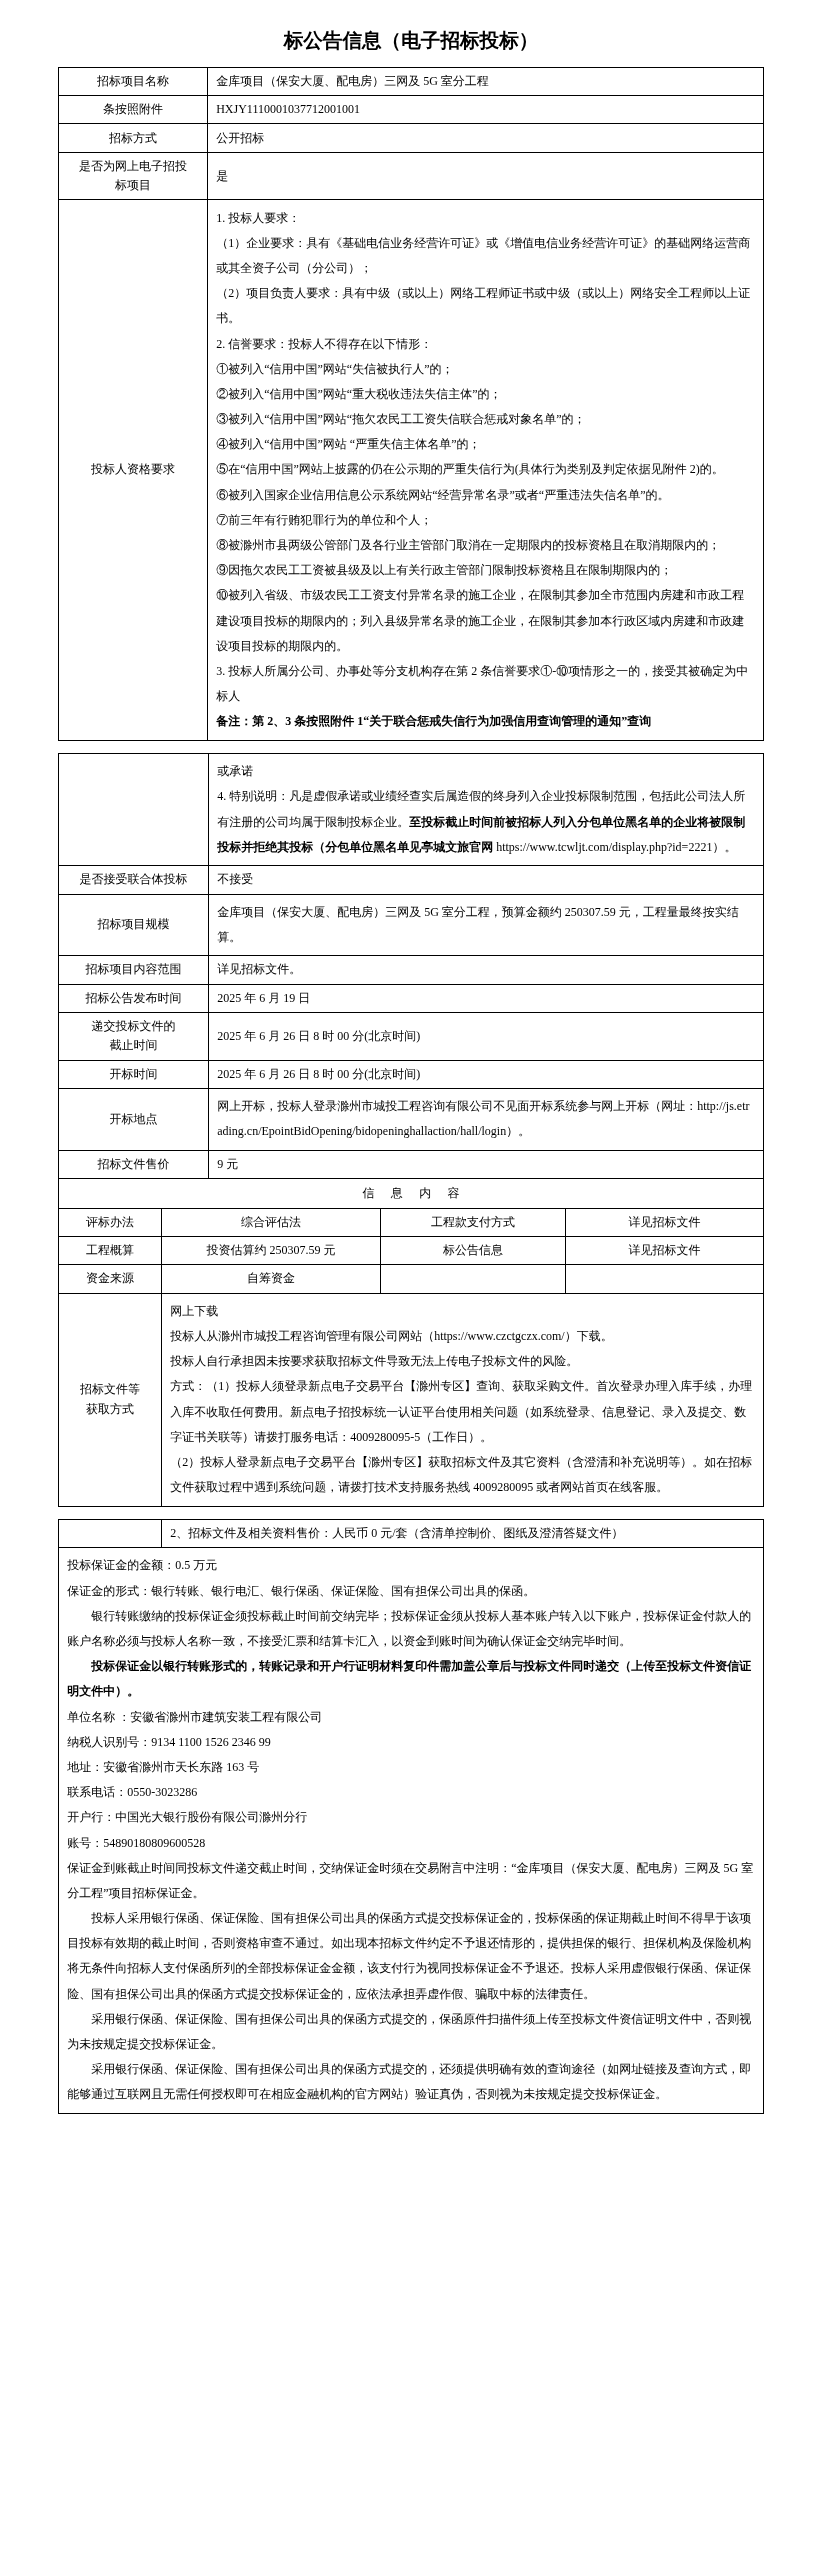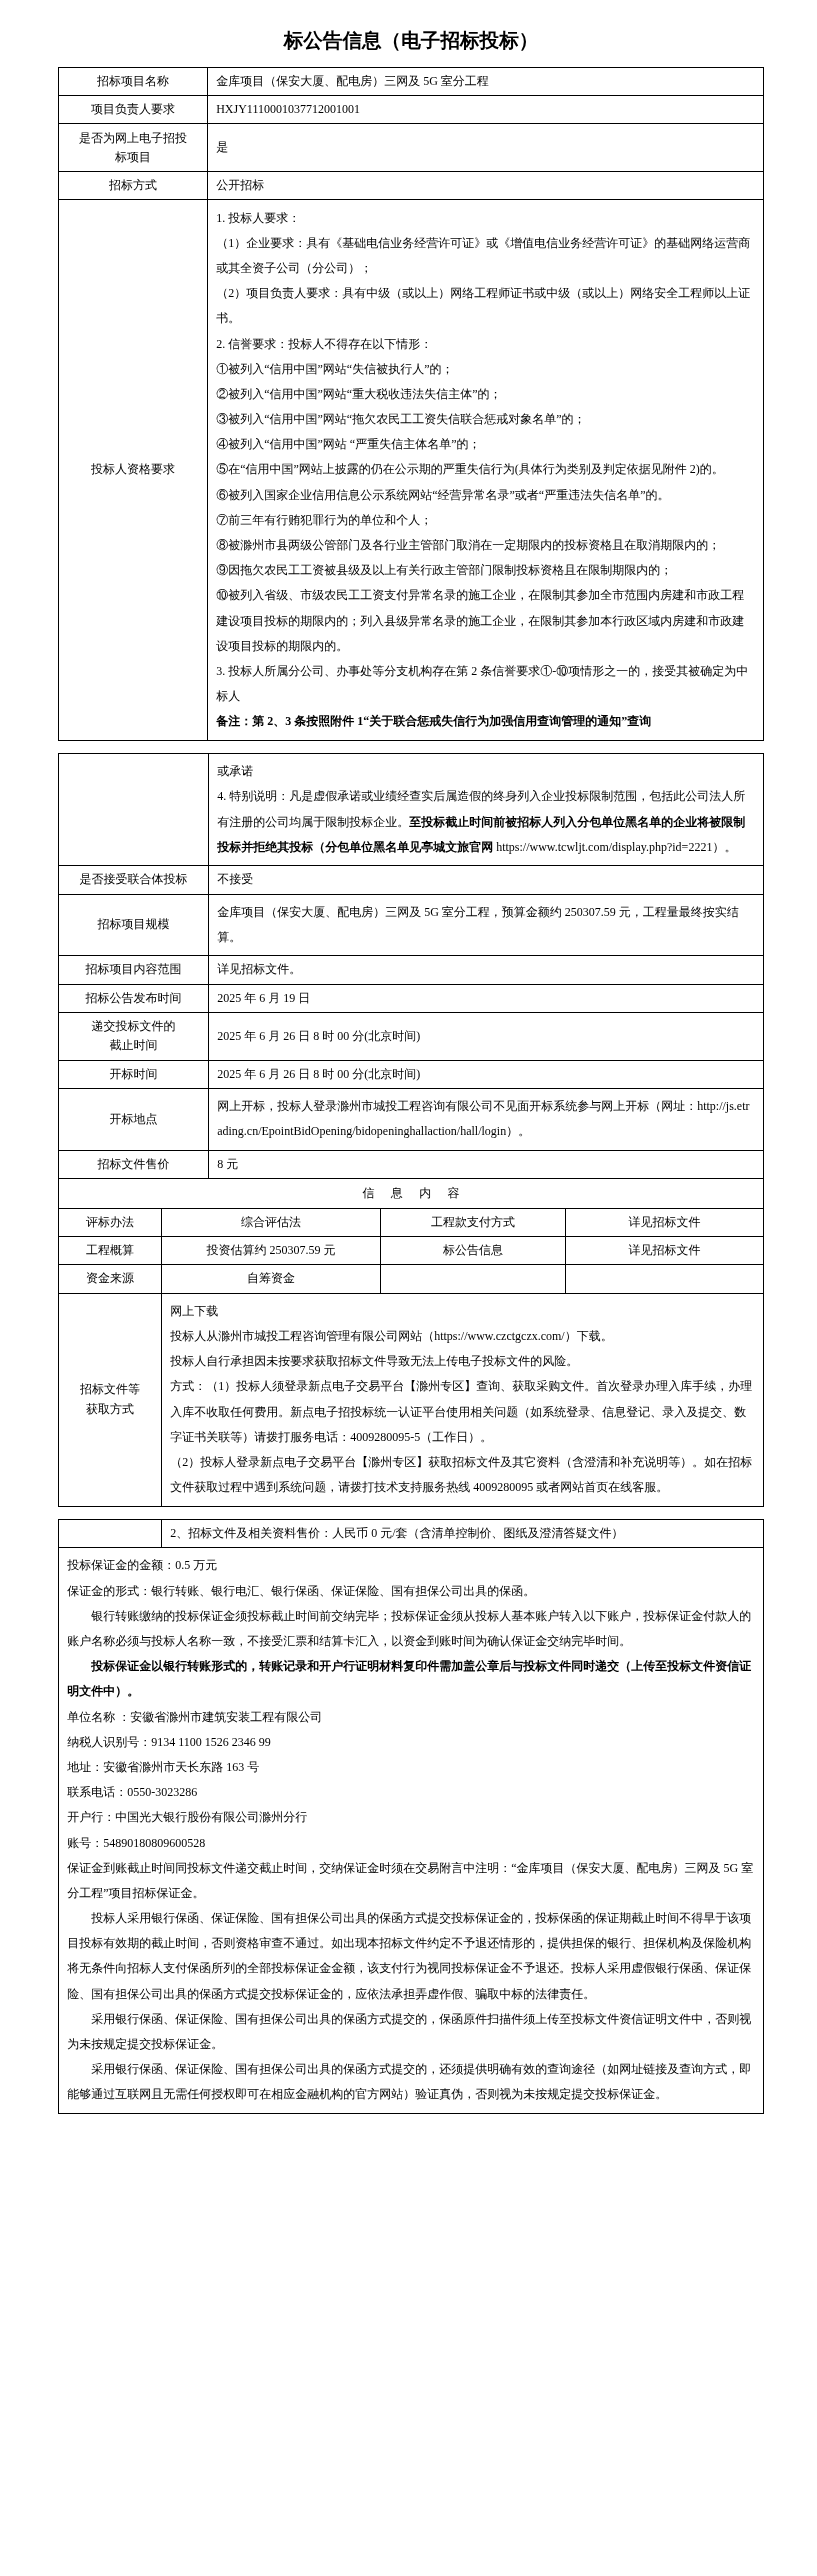--- a/index.html
+++ b/index.html
@@ -80,31 +80,31 @@
     <colgroup>
         <col style="width:149px">
         <col>
       </colgroup>
     <tbody>
         <tr>
       <td class="lab">招标项目名称</td>
       <td class="val">金库项目（保安大厦、配电房）三网及 5G 室分工程</td>
     </tr>
     <tr>
-      <td class="lab">项目负责人要求</td>
+      <td class="lab">条按照附件</td>
       <td class="val">HXJY1110001037712001001</td>
+    </tr>
+    <tr>
+      <td class="lab">招标方式</td>
+      <td class="val">公开招标</td>
     </tr>
     <tr>
       <td class="lab pre">是否为网上电子招投
 标项目</td>
       <td class="val">是</td>
-    </tr>
-    <tr>
-      <td class="lab">招标方式</td>
-      <td class="val">公开招标</td>
     </tr>
     <tr>
       <td class="lab">投标人资格要求</td>
       <td class="val top">
             <div class="para"><span>1. 投标人要求：</span></div>
             <div class="para"><span>（1）企业要求：具有《基础电信业务经营许可证》或《增值电信业务经营许可证》的基础网络运营商或其全资子公司（分公司）；</span></div>
             <div class="para"><span>（2）项目负责人要求：具有中级（或以上）网络工程师证书或中级（或以上）网络安全工程师以上证书。</span></div>
             <div class="para"><span>2. 信誉要求：投标人不得存在以下情形：</span></div>
             <div class="para"><span>①被列入“信用中国”网站“失信被执行人”的；</span></div>
             <div class="para"><span>②被列入“信用中国”网站“重大税收违法失信主体”的；</span></div>
@@ -163,21 +163,21 @@
     <tr>
       <td class="lab" colspan="2">开标时间</td>
       <td class="val" colspan="3">2025 年 6 月 26 日 8 时 00 分(北京时间)</td>
     </tr>
     <tr>
       <td class="lab" colspan="2">开标地点</td>
       <td class="val top" colspan="3">网上开标，投标人登录滁州市城投工程咨询有限公司不见面开标系统参与网上开标（网址：http://js.etrading.cn/EpointBidOpening/bidopeninghallaction/hall/login）。</td>
     </tr>
     <tr>
       <td class="lab" colspan="2">招标文件售价</td>
-      <td class="val" colspan="3">8 元</td>
+      <td class="val" colspan="3">9 元</td>
     </tr>
     <tr>
       <td class="hdr" colspan="5">信 息 内 容</td>
     </tr>
     <tr>
       <td class="lab">评标办法</td>
       <td class="cval" colspan="2">综合评估法</td>
       <td class="cval">工程款支付方式</td>
       <td class="cval">详见招标文件</td>
     </tr>

